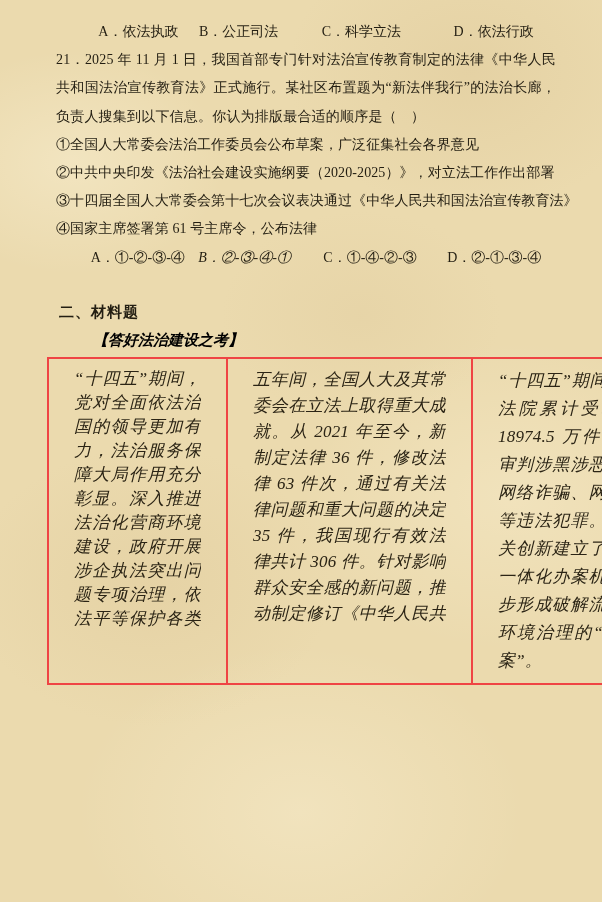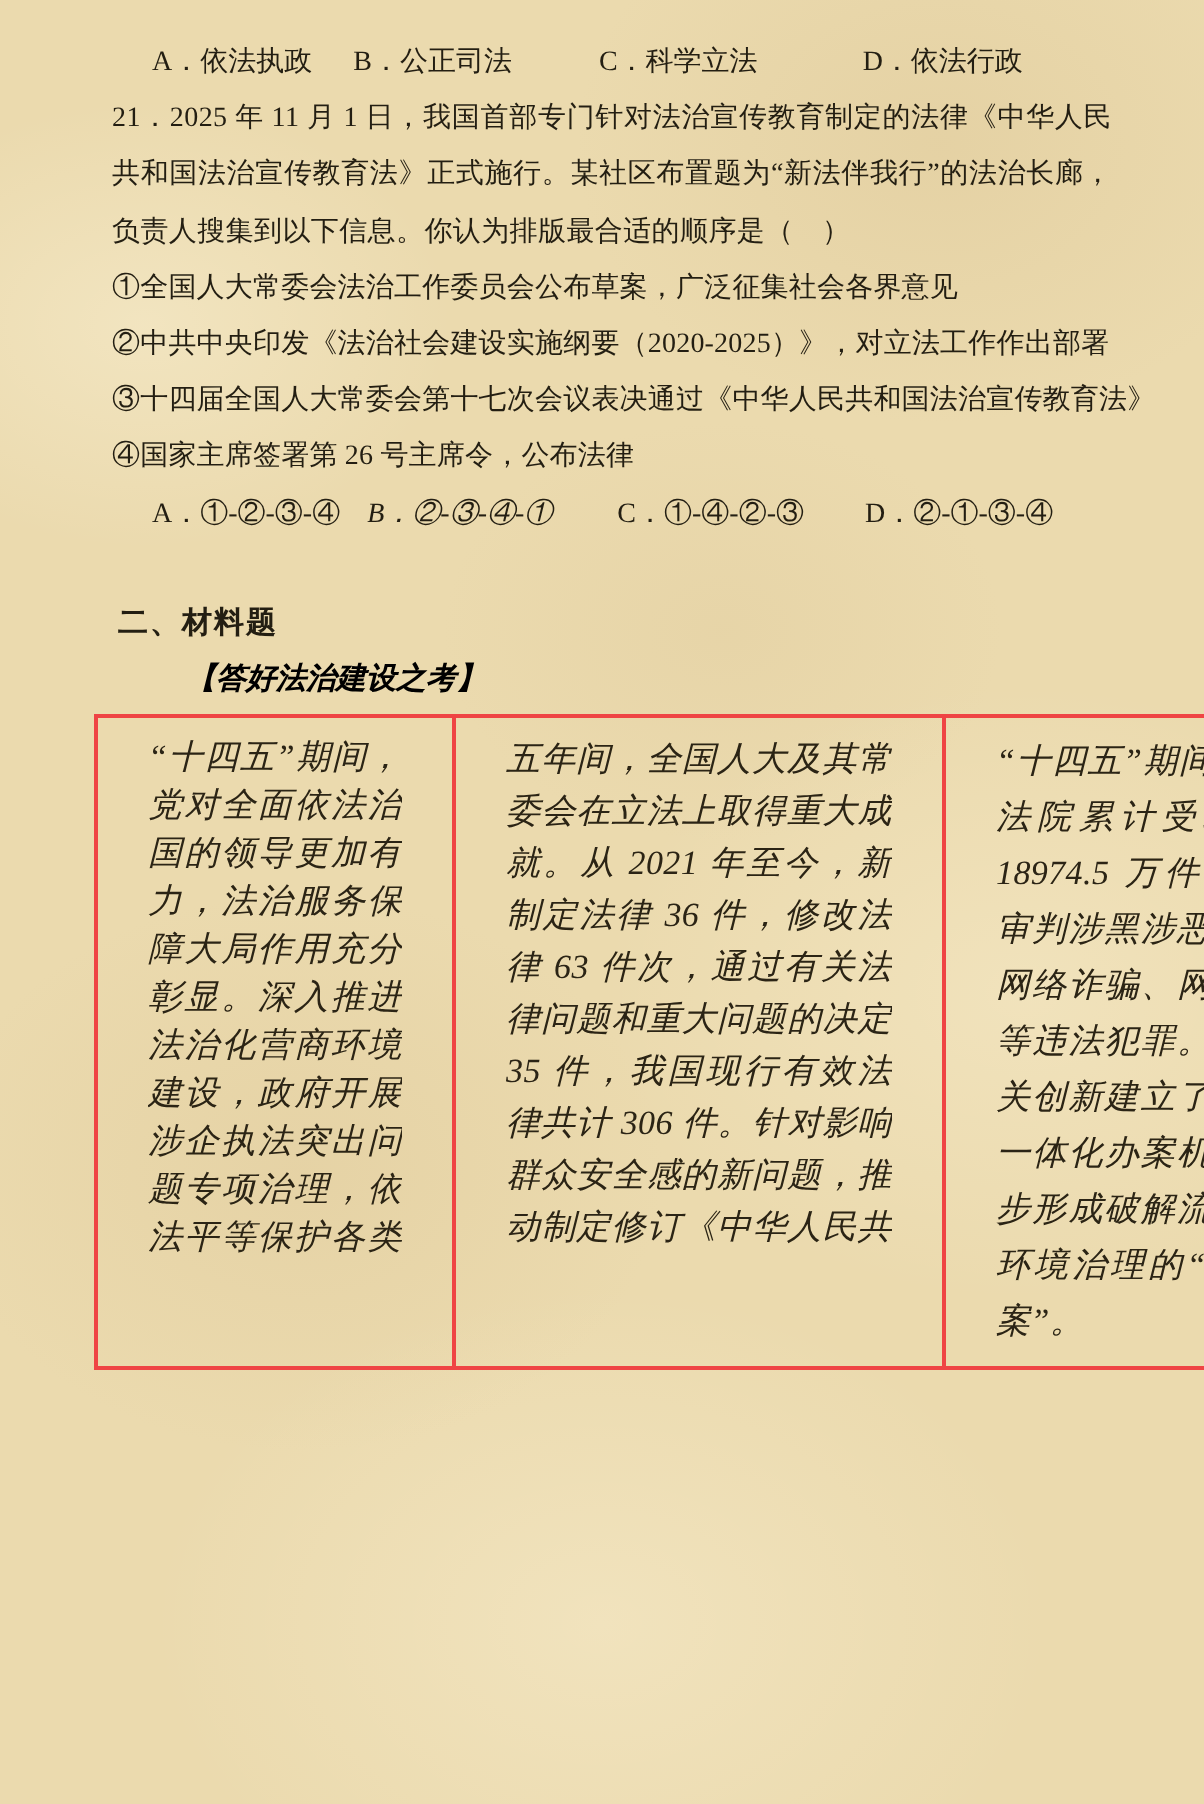--- a/index.html
+++ b/index.html
@@ -29,20 +29,21 @@
     line-height: 28.2px;
     text-align: justify;
     letter-spacing: 0.2px;
   }
   .opt-row {
     margin: 0;
     padding-left: 20px;
     font-size: 14px;
     line-height: 28.2px;
     white-space: nowrap;
+    text-align: center;
   }
   .opt-row .opt { display: inline-block; }
   .row20 .opt:nth-child(1) { margin-right: 17px; }
   .row20 .opt:nth-child(2) { margin-right: 40px; }
   .row20 .opt:nth-child(3) { margin-right: 49px; }
   .row21 .opt:nth-child(1) { margin-right: 10px; }
   .row21 .opt:nth-child(2) { margin-right: 29px; font-style: italic; }
   .row21 .opt:nth-child(3) { margin-right: 27px; }
   .item-line {
     margin: 0;
@@ -101,21 +102,21 @@
     <span class="opt">B．公正司法</span>
     <span class="opt">C．科学立法</span>
     <span class="opt">D．依法行政</span>
   </p>
 
   <p class="qbody">21．2025 年 11 月 1 日，我国首部专门针对法治宣传教育制定的法律《中华人民共和国法治宣传教育法》正式施行。某社区布置题为“新法伴我行”的法治长廊，负责人搜集到以下信息。你认为排版最合适的顺序是（　）</p>
 
   <p class="item-line">①全国人大常委会法治工作委员会公布草案，广泛征集社会各界意见</p>
   <p class="item-line">②中共中央印发《法治社会建设实施纲要（2020-2025）》，对立法工作作出部署</p>
   <p class="item-line">③十四届全国人大常委会第十七次会议表决通过《中华人民共和国法治宣传教育法》</p>
-  <p class="item-line">④国家主席签署第 26 号主席令，公布法律</p>
+  <p class="item-line">④国家主席签署第 61 号主席令，公布法律</p>
 
   <p class="opt-row row21">
     <span class="opt">A．①-②-③-④</span>
     <span class="opt">B．②-③-④-①</span>
     <span class="opt">C．①-④-②-③</span>
     <span class="opt">D．②-①-③-④</span>
   </p>
 
   <p class="section-heading">二、材料题</p>
 

